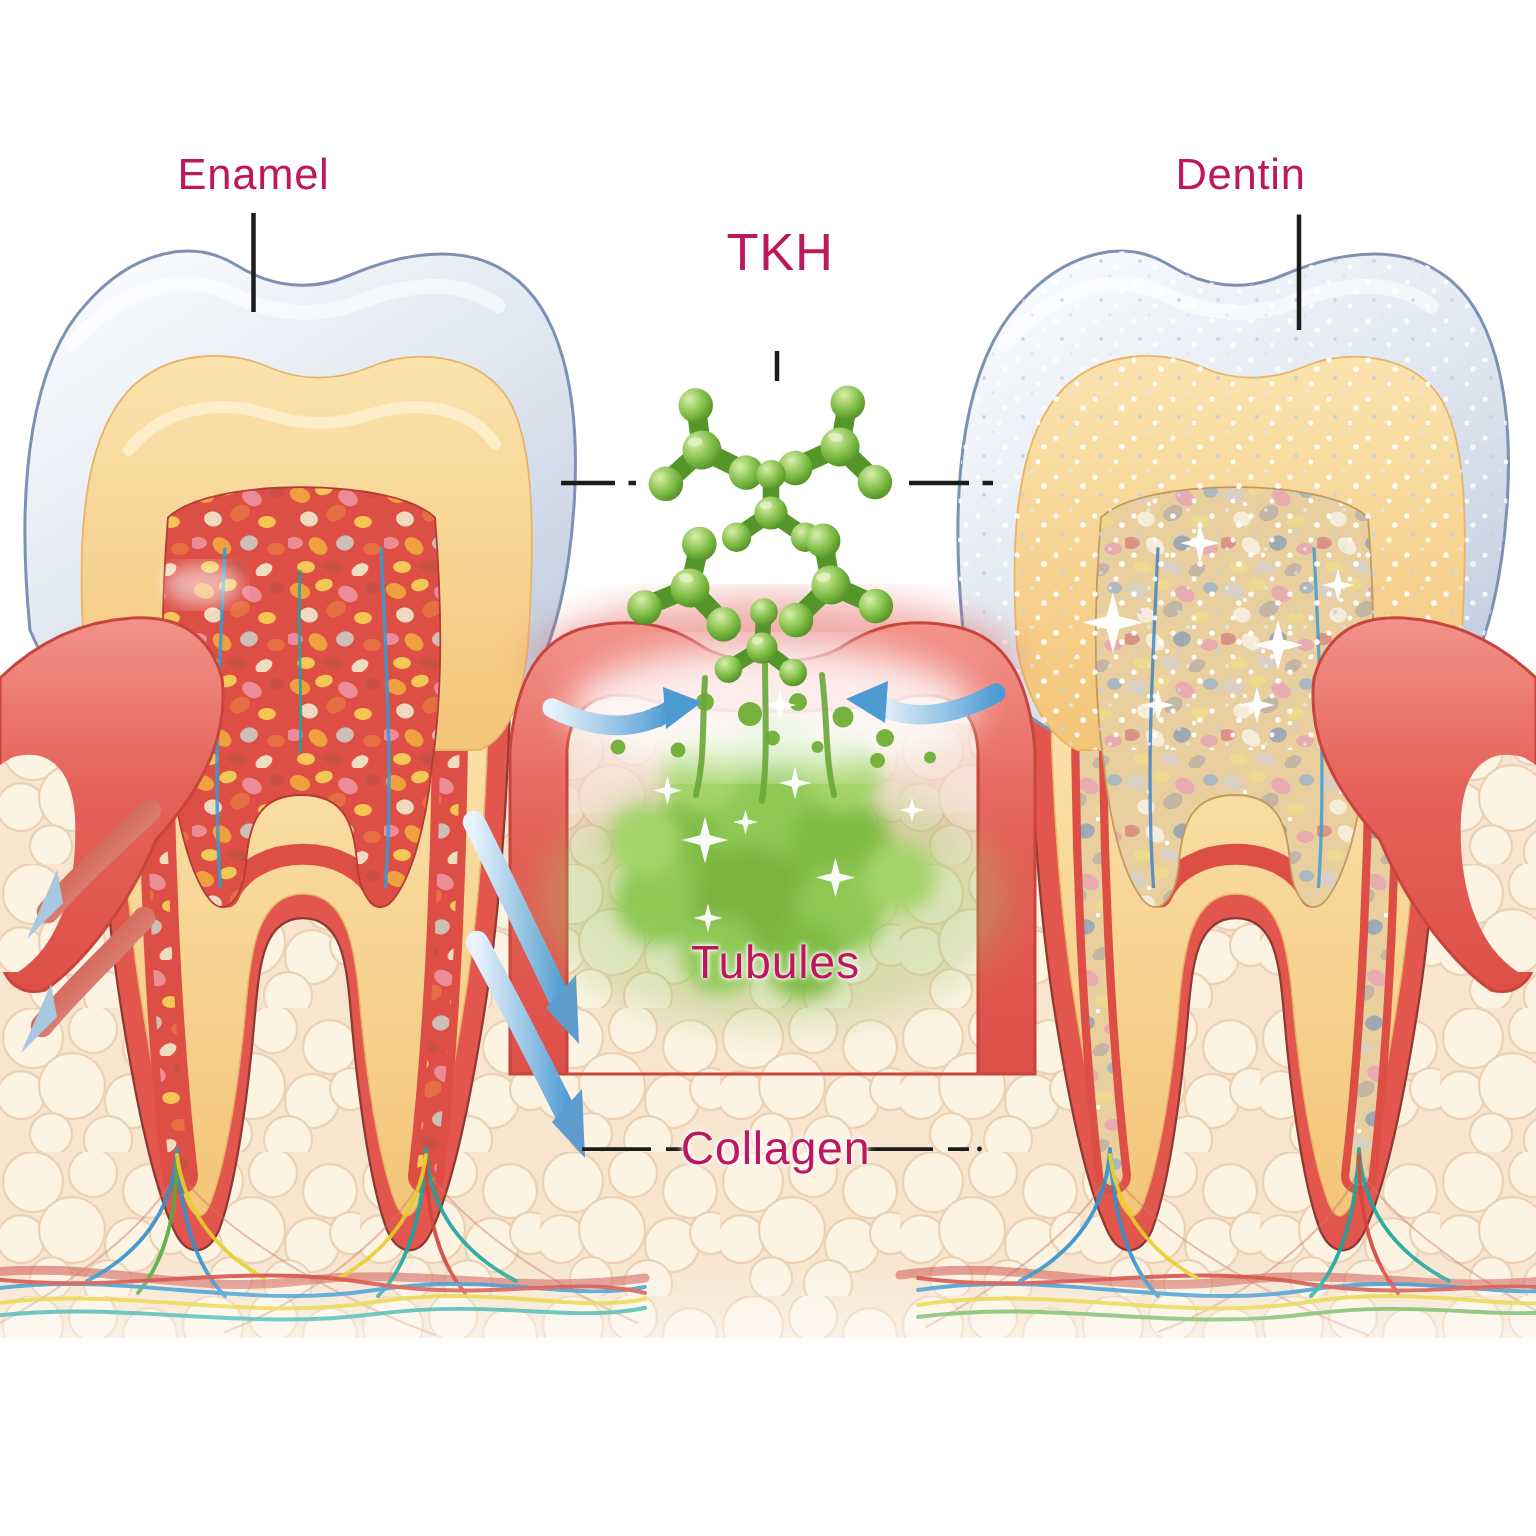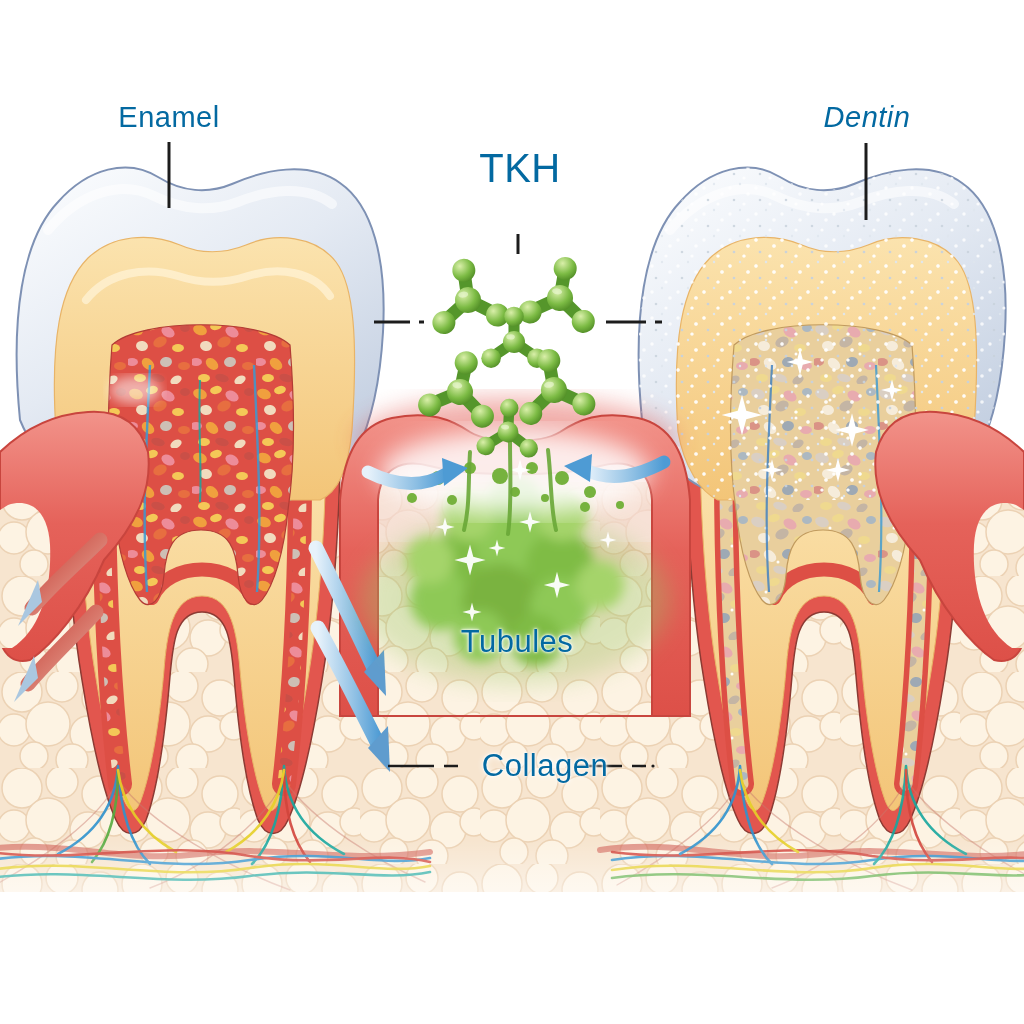--- a/index.html
+++ b/index.html
@@ -1,22 +1,22 @@
 <!DOCTYPE html>
 <html><head>
 <meta charset="utf-8">
 <style>
   html,body{margin:0;padding:0;background:#fff;}
   #fig{position:relative;width:1024px;height:1024px;background:#ffffff;overflow:hidden;
        font-family:"Liberation Sans",sans-serif;}
   #fig svg{position:absolute;left:0;top:0;}
   .label{position:absolute;transform:translateX(-50%);white-space:nowrap;
-         color:#0369a1;font-size:29px;letter-spacing:.5px;
+         color:#be185d;font-size:29px;letter-spacing:.5px;
          text-shadow:0 0 6px #fff,0 0 3px #fff,0 0 2px #fff;}
-  .label.big{font-size:40px;line-height:41px;text-align:left;}
+  .label.big{font-size:35px;line-height:41px;text-align:left;}
 </style>
 </head>
 <body>
 
 <div id="fig">
 <svg width="1024" height="1024" viewBox="0 0 1024 1024">
 <defs>
   <linearGradient id="enamelG" x1="0" y1="0" x2="0.7" y2="1">
     <stop offset="0" stop-color="#fdfeff"></stop>
           <stop offset="0.5" stop-color="#e4eaf3"></stop>
@@ -347,19 +347,19 @@
   <line x1="606" y1="322" x2="662" y2="322" stroke-width="3" stroke-dasharray="40 9"></line>
   <line x1="388" y1="766" x2="458" y2="766" stroke-width="2.5" stroke-dasharray="46 10"></line>
   <line x1="576" y1="766" x2="646" y2="766" stroke-width="2.5" stroke-dasharray="46 10"></line>
   <circle cx="653" cy="766" r="1.6" fill="#1c1c1c" stroke="none"></circle>
 </g>
 
 <rect x="0" y="840" width="1024" height="184" fill="url(#fadeW)"></rect>
 </svg>
 
 <div class="label" style="left:169px;top:101px;">Enamel</div>
-<div class="label" style="left:867px;top:101px;font-style:italic;">Dentin</div>
+<div class="label" style="left:827px;top:101px;">Dentin</div>
 <div class="label big" style="left:520px;top:148px;">
   <span style="display:block">TKH</span>
 </div>
 <div class="label" style="left:517px;top:624px;font-size:31px;">Tubules</div>
-<div class="label" style="left:517px;top:748px;font-size:31px;margin-left:28px;">Collagen</div>
+<div class="label" style="left:517px;top:748px;font-size:31px;">Collagen</div>
 </div>
 
 </body></html>

